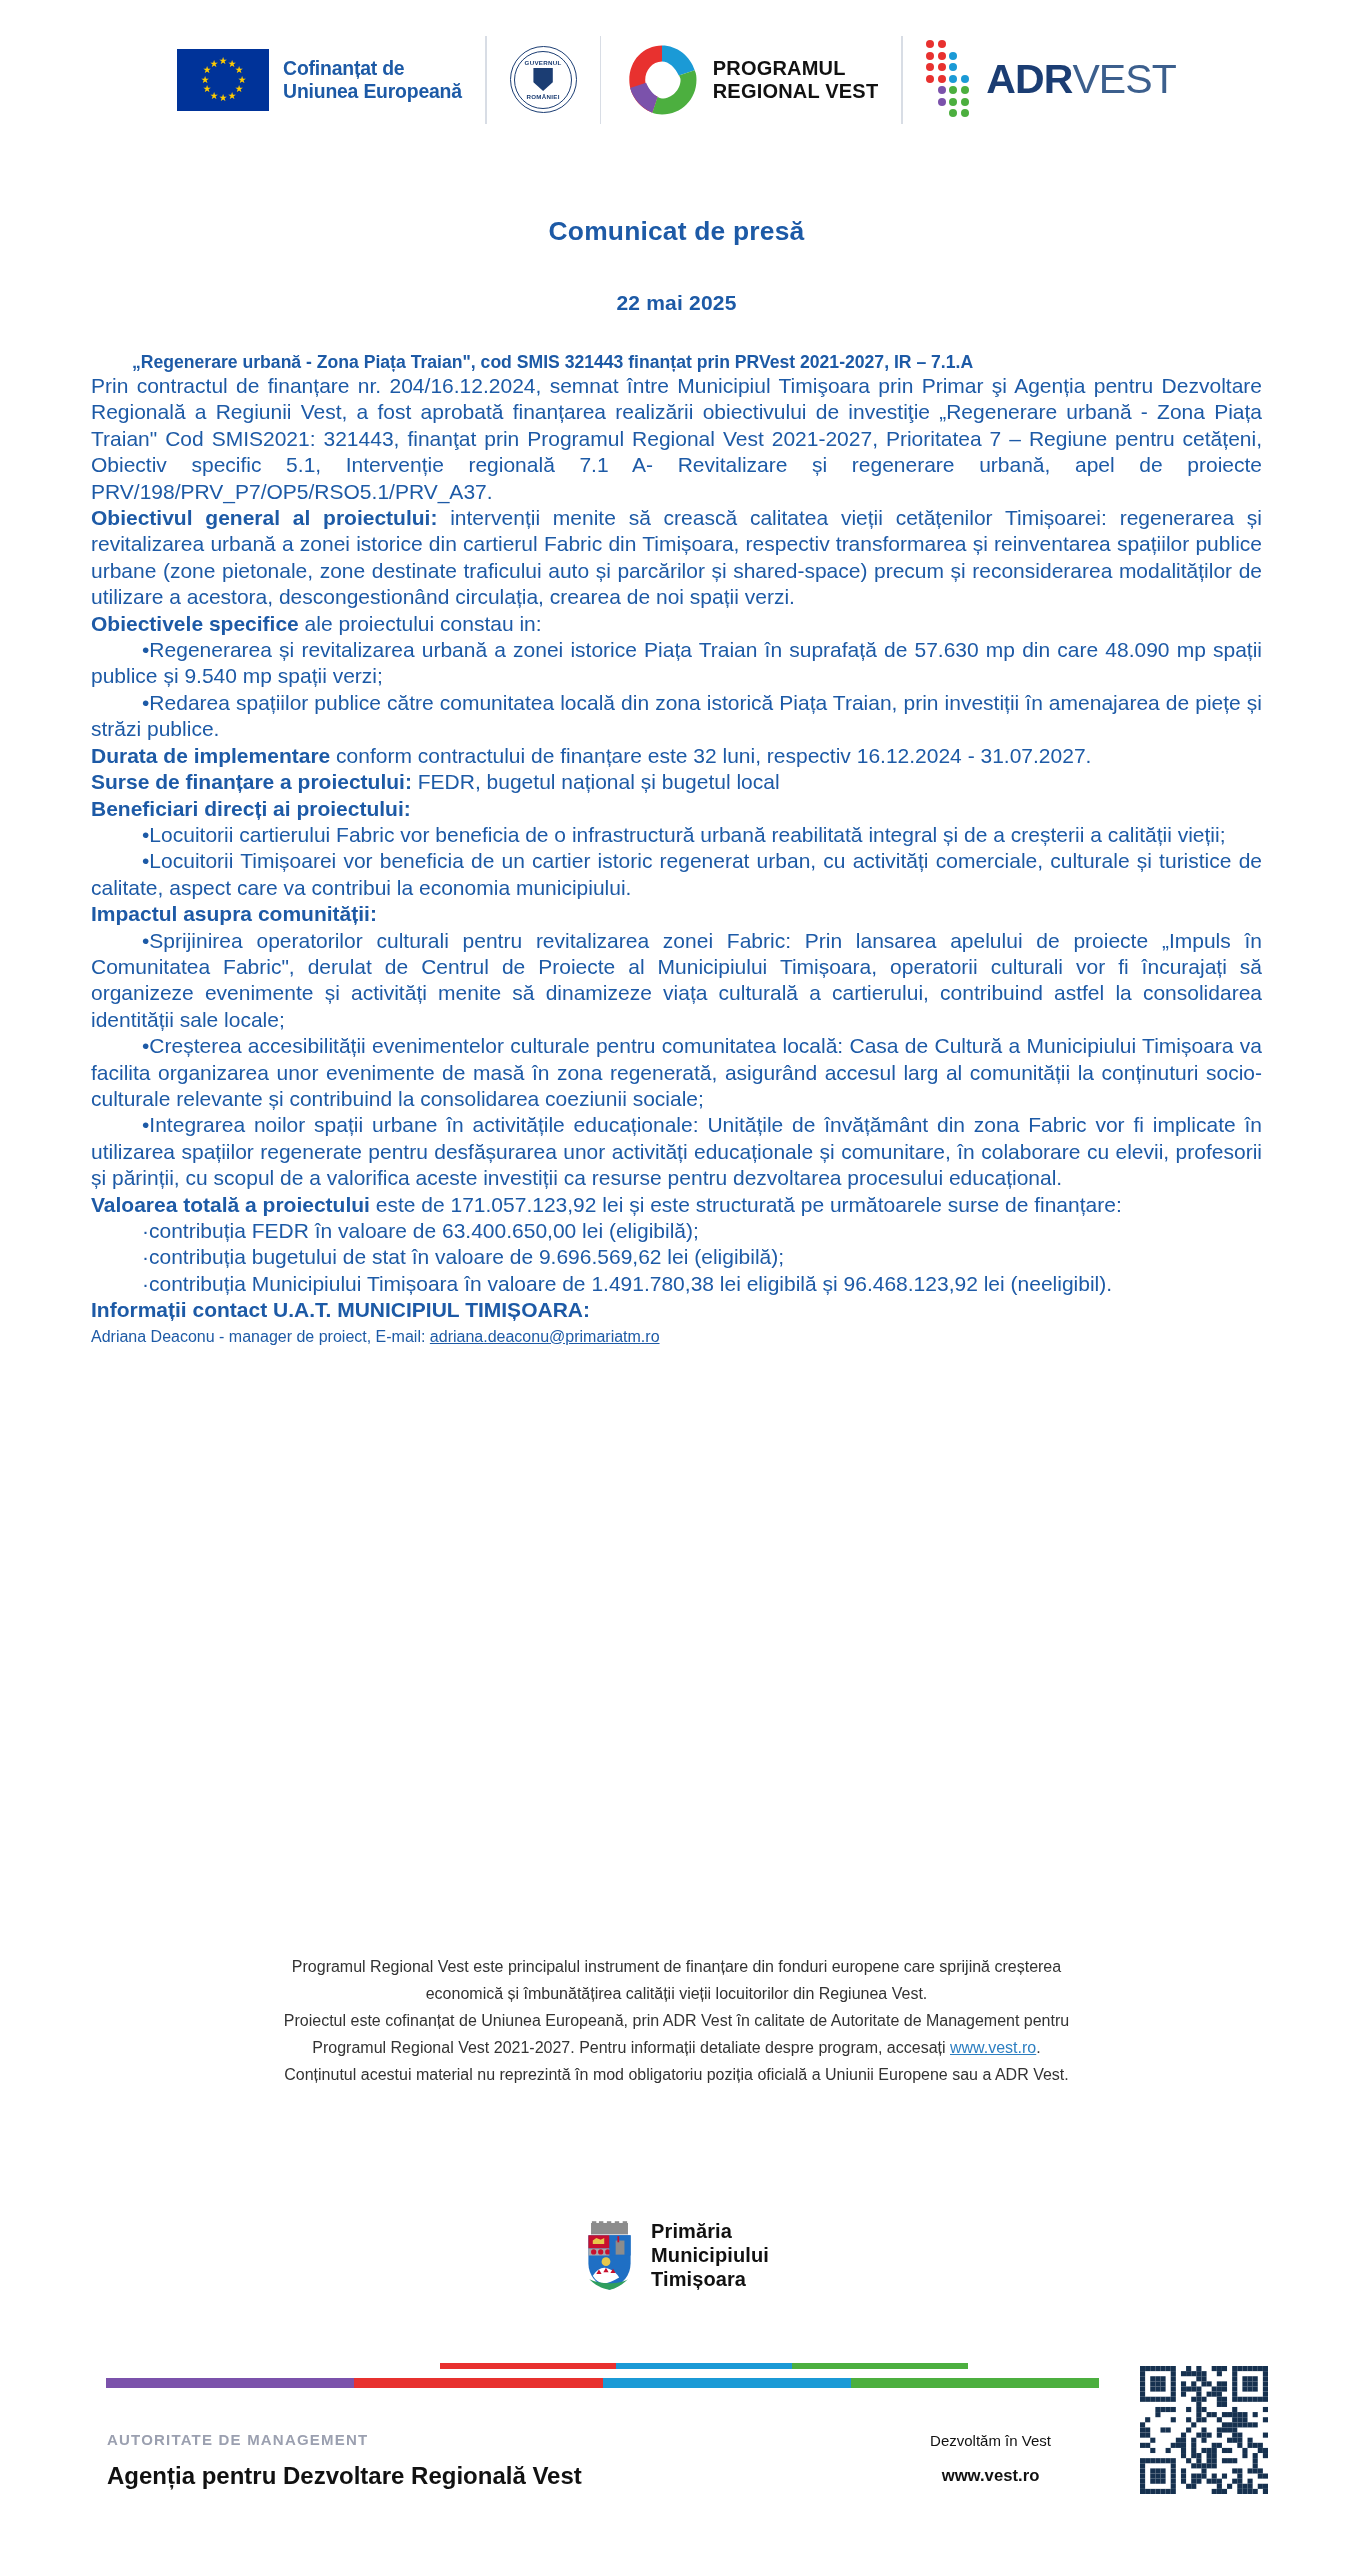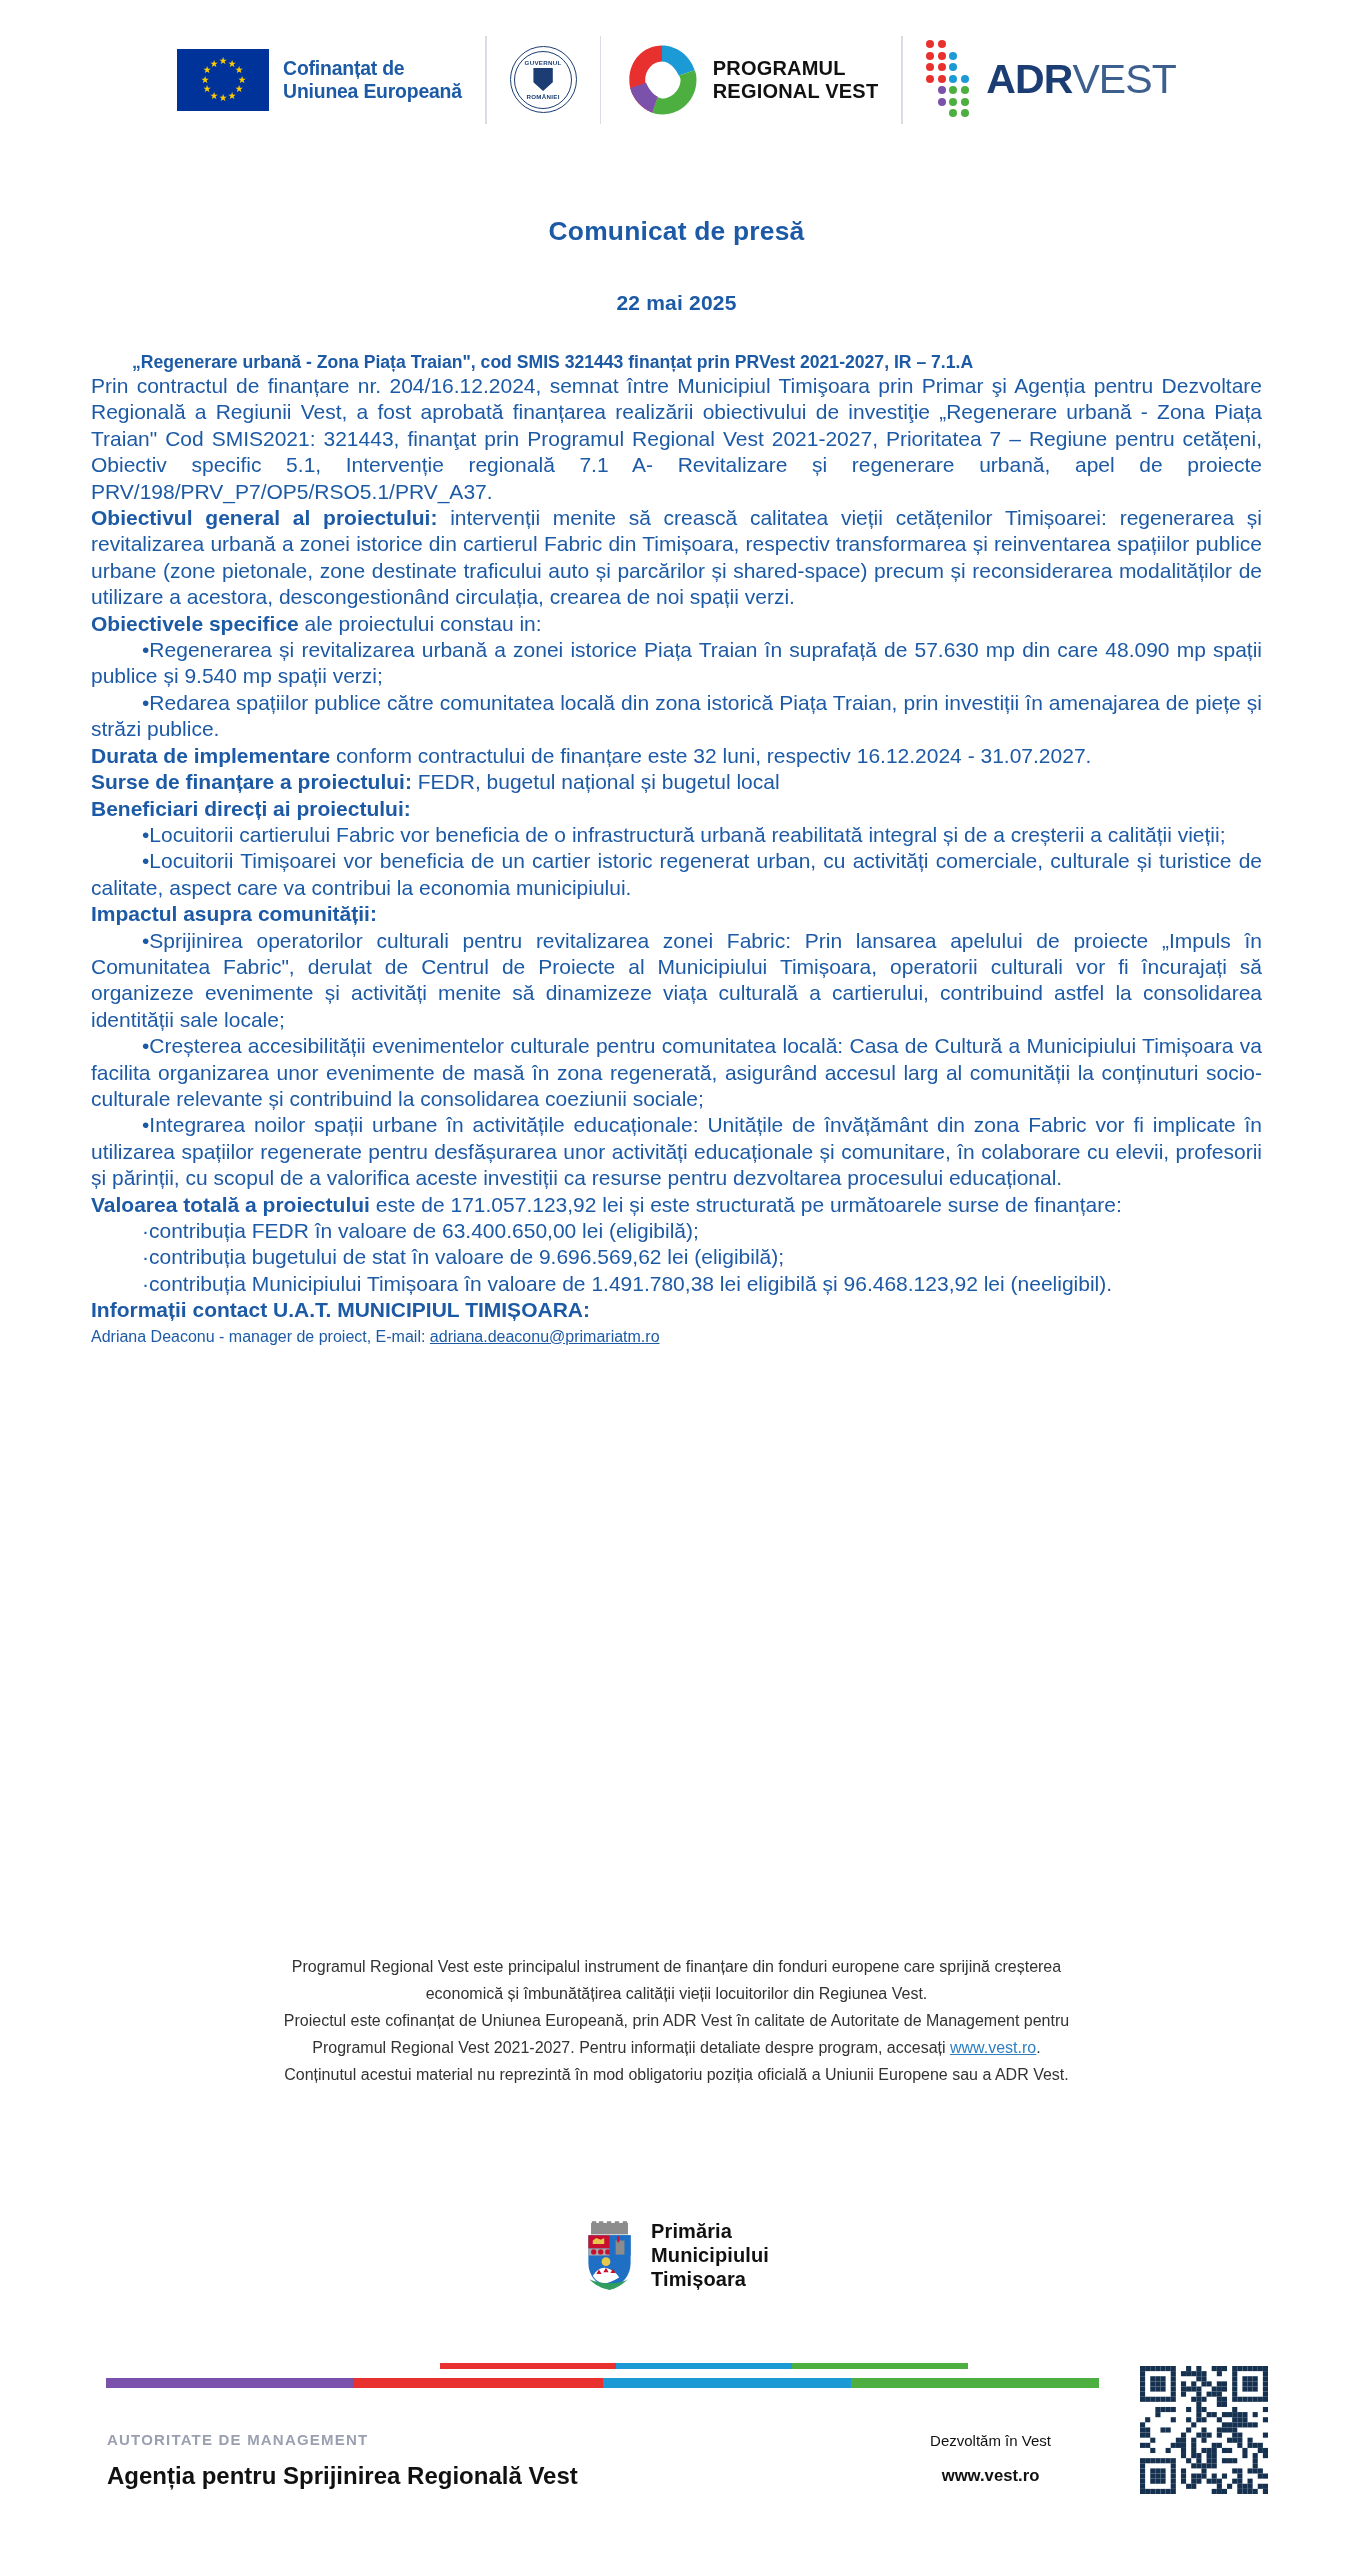--- a/index.html
+++ b/index.html
@@ -334,21 +334,21 @@
 
 <div class="footer-bar">
   <span style="width:25%;background:#7b52ab"></span>
   <span style="width:25%;background:#e8312f"></span>
   <span style="width:25%;background:#1b9ad6"></span>
   <span style="width:25%;background:#4caf3f"></span>
 </div>
 
 <div class="footer"></div>
 <div class="am-label">AUTORITATE DE MANAGEMENT</div>
-<div class="am-name">Agenția pentru Sprijinirea Regională Vest</div>
+<div class="am-name">Agenția pentru Dezvoltare Regională Vest</div>
 <div class="dezvoltam">Dezvoltăm în Vest</div>
 <div class="wwwvest">www.vest.ro</div>
 <div class="qr" id="qrbox">
     <svg width="128" height="128" viewBox="0 0 25 25">
       <rect width="25" height="25" fill="#ffffff"></rect>
       <rect x="0" y="0" width="1" height="1" fill="#16314f"></rect>
       <rect x="1" y="0" width="1" height="1" fill="#16314f"></rect>
       <rect x="2" y="0" width="1" height="1" fill="#16314f"></rect>
       <rect x="3" y="0" width="1" height="1" fill="#16314f"></rect>
       <rect x="4" y="0" width="1" height="1" fill="#16314f"></rect>

